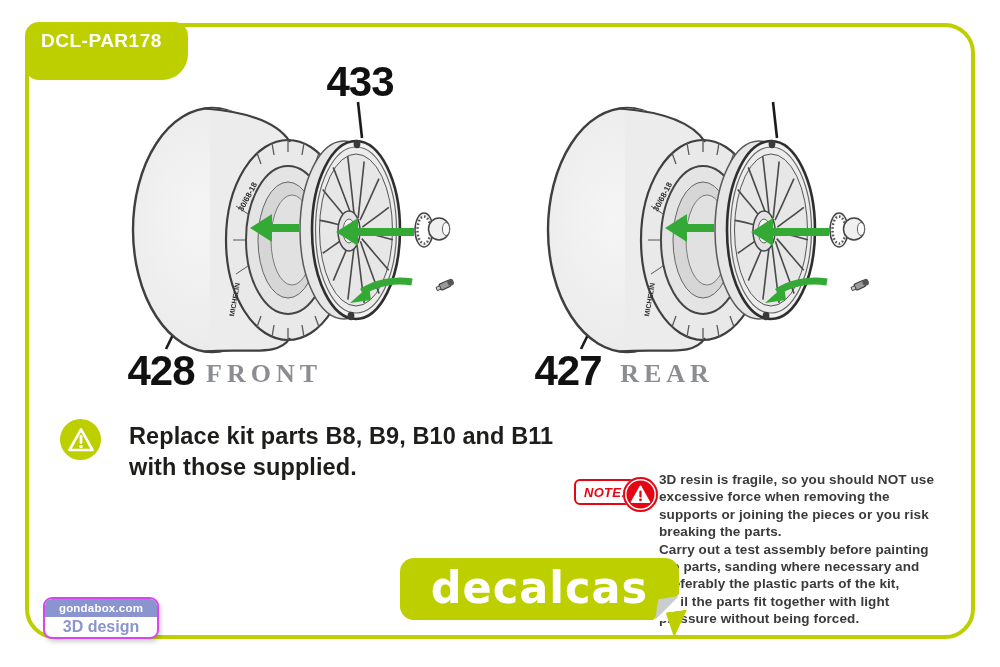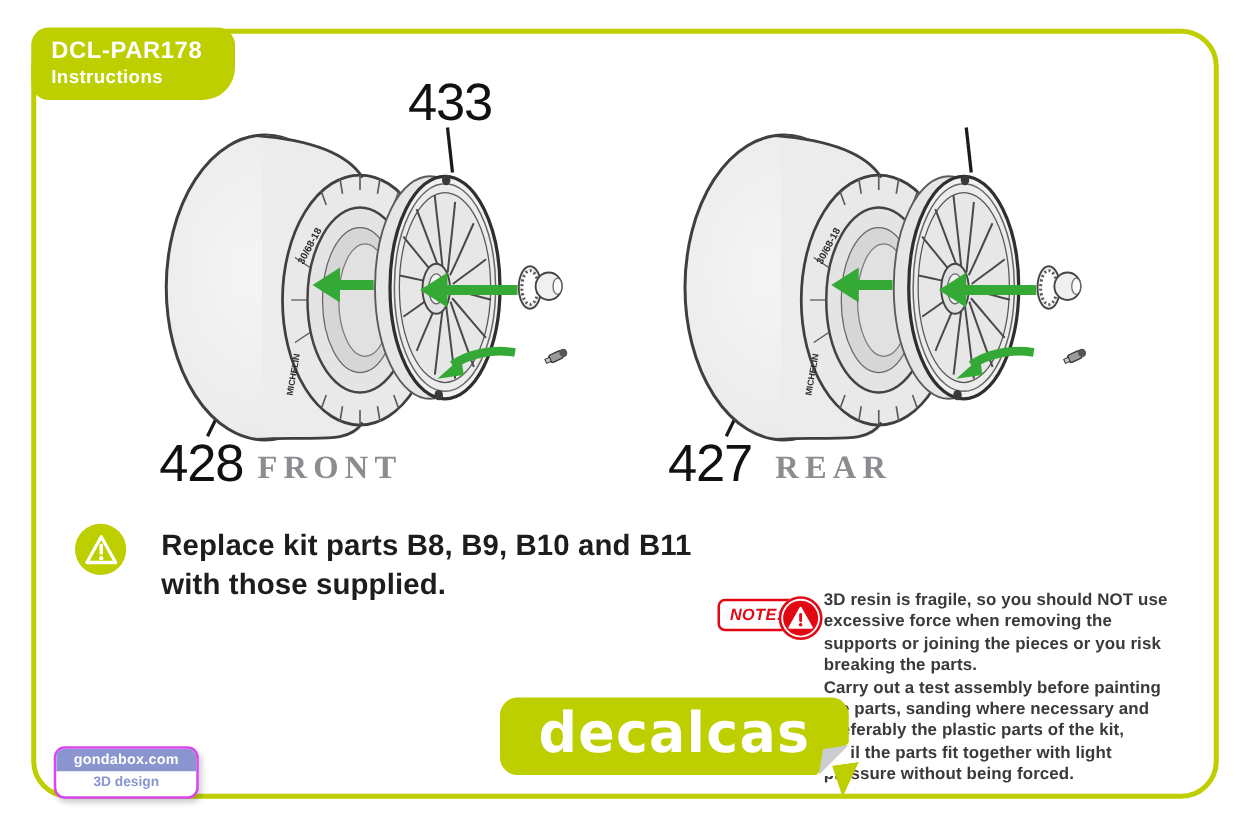--- a/index.html
+++ b/index.html
@@ -8,21 +8,21 @@
   
   .frame{position:absolute;left:25px;top:23px;width:942px;height:608px;
     border:4.5px solid #becf00;border-radius:30px;}
   
   .code-badge{position:absolute;left:25px;top:22px;width:163px;height:58px;
     background:#becf00;border-radius:14px 14px 26px 14px;color:#fff;
     padding:8px 0 0 16px;box-sizing:border-box;z-index:3;}
   .code-badge .code{font-size:19px;font-weight:700;letter-spacing:.5px;line-height:22px;}
   .code-badge .sub{font-size:15px;font-weight:700;letter-spacing:.3px;line-height:19px;}
   
-  .part-num{position:absolute;transform:translate(-50%,-50%);font-size:42px;font-weight:400;
+  .part-num{position:absolute;transform:translate(-50%,-50%);font-size:42px;font-weight:700;
     color:#111;letter-spacing:-1px;white-space:nowrap;}
   .pos-label{position:absolute;transform:translate(-50%,-50%);font-size:26px;font-weight:700;
     color:#8b8d90;letter-spacing:5px;white-space:nowrap;font-family:Liberation Serif, serif;}
   
   .instr{position:absolute;left:60px;top:419px;display:flex;gap:28px;align-items:flex-start;}
   .instr-icon{width:41px;height:41px;border-radius:50%;background:#becf00;flex:0 0 auto;
     display:flex;align-items:center;justify-content:center;}
   .instr-text{font-size:23.5px;font-weight:700;color:#1d1d1b;line-height:31px;
     white-space:pre-line;letter-spacing:.1px;padding-top:2px;}
   
@@ -43,21 +43,21 @@
     clip-path:polygon(100% 0,0 100%,100% 100%);}
   .logo .fold-gray{position:absolute;right:0;bottom:0;width:24px;height:24px;background:#c9cdd0;
     clip-path:polygon(0 100%,100% 0,14% 14%);}
   .logo .tail{position:absolute;right:-10px;bottom:-17px;width:24px;height:26px;background:#becf00;
     clip-path:polygon(10% 0,100% 0,30% 100%);transform:rotate(-8deg);}
   
   .gbox{position:absolute;left:43px;top:597px;width:112px;height:38px;border:2px solid #d946ef;
     border-radius:9px;background:#fff;overflow:hidden;z-index:4;box-shadow:2px 3px 4px rgba(0,0,0,.18);}
   .gbox .top{height:18px;background:#8a94ce;color:#fff;font-size:11.5px;font-weight:700;
     text-align:center;line-height:18px;letter-spacing:.2px;}
-  .gbox .bot{height:20px;color:#8a94ce;font-size:11px;font-weight:700;text-align:center;line-height:19px;}
+  .gbox .bot{height:20px;color:#8a94ce;font-size:16px;font-weight:700;text-align:center;line-height:19px;}
   svg.diagram{position:absolute;left:0;top:0;z-index:1;}
   svg text{font-family:"Liberation Sans",sans-serif;}
 </style>
 </head>
 <body>
 
 <div class="stage">
 
   <div class="frame"></div>
 
@@ -143,21 +143,20 @@
           <rect x="435.5" y="282.5" width="4" height="3.5" fill="#c9c9c9" stroke="#333" stroke-width=".8"></rect>
         </g>
       </g>
     </defs>
     <use href="#wheel-assy"></use>
     <use href="#wheel-assy" x="415"></use>
   </svg>
 
   <div class="code-badge">
     <div class="code">DCL-PAR178</div>
-    <div class="sub">Instructions</div>
   </div>
 
   <div class="part-num" style="left:360px;top:82px;">433</div>
   <div class="part-num" style="left:161px;top:371px;">428</div>
   <div class="pos-label" style="left:264px;top:374px;">FRONT</div>
   <div class="part-num" style="left:568px;top:371px;">427</div>
   <div class="pos-label" style="left:667px;top:374px;">REAR</div>
 
   <div class="instr">
     <div class="instr-icon">

